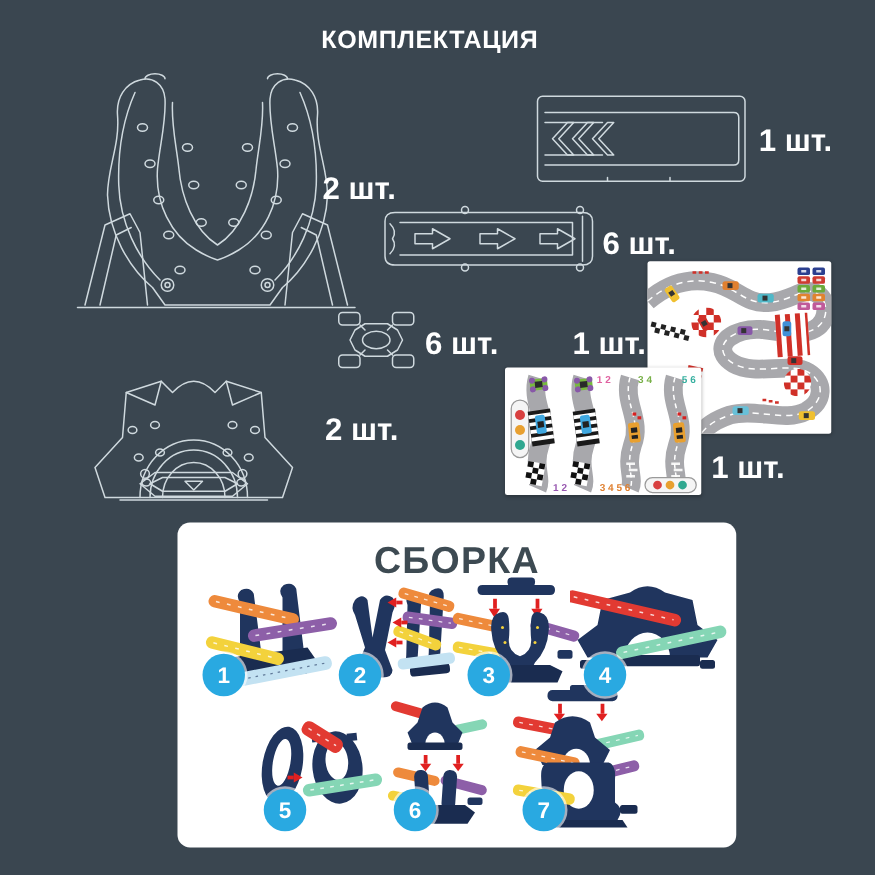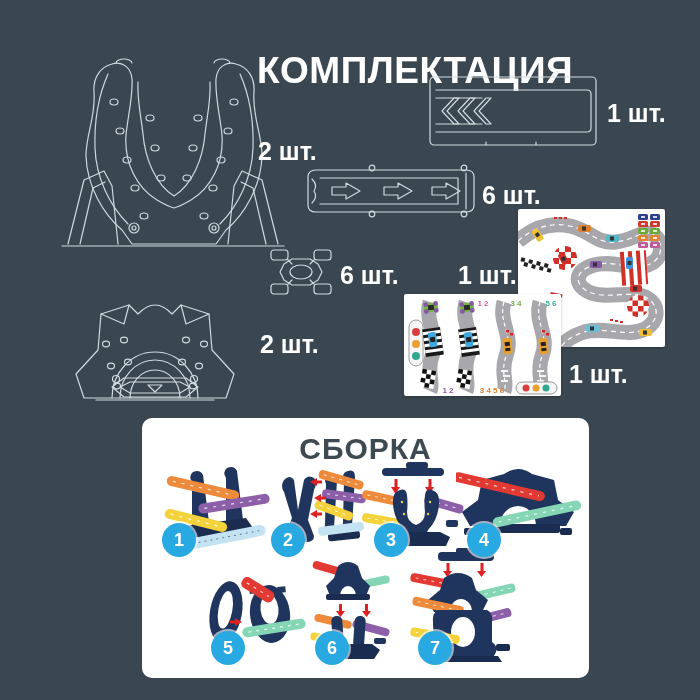--- a/index.html
+++ b/index.html
@@ -3,21 +3,21 @@
 <meta charset="utf-8">
 <style>
   html,body{margin:0;padding:0;background:#2e3940;}
   .stage{
     position:relative;width:700px;height:700px;overflow:hidden;
     background:#3a4650;
     font-family:"Liberation Sans","DejaVu Sans",sans-serif;
   }
   .abs{position:absolute;}
   .page-title{
-    color:#ffffff;font-weight:bold;font-size:37px;letter-spacing:.5px;white-space:nowrap;margin-top:29px;
+    color:#ffffff;font-weight:bold;font-size:20px;letter-spacing:.5px;white-space:nowrap;
   }
   .qty{
     color:#ffffff;font-weight:bold;font-size:25px;white-space:nowrap;
   }
   .sheet{
     background:#ffffff;border-radius:2px;box-shadow:0 1px 3px rgba(0,0,0,.25);
   }
   .panel{
     background:#ffffff;border-radius:10px;
   }

